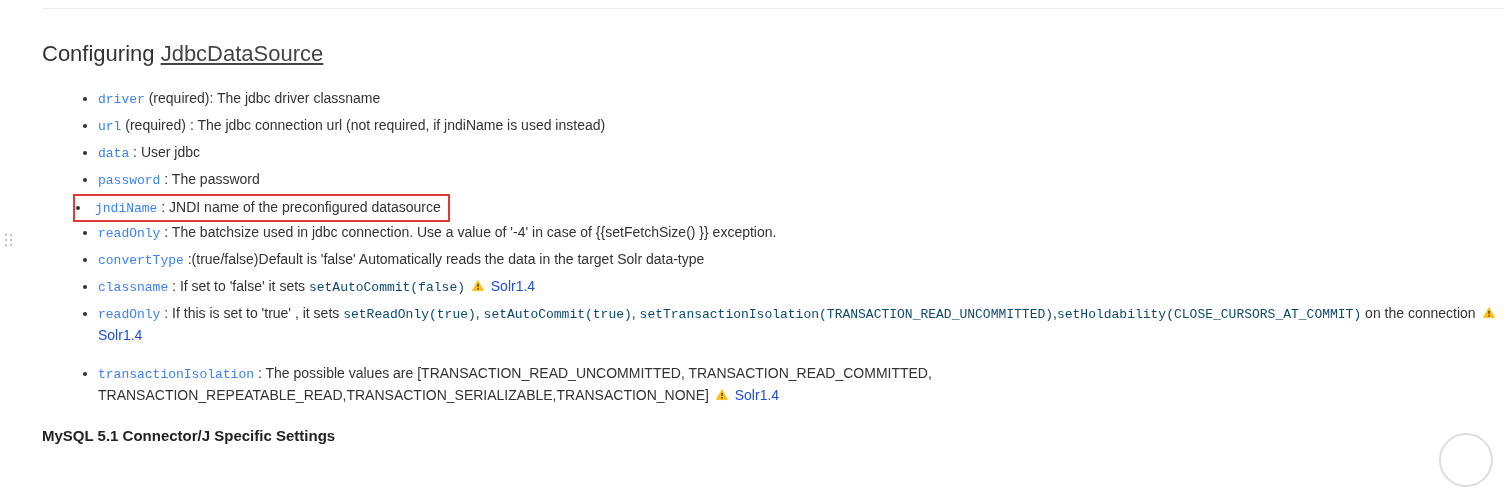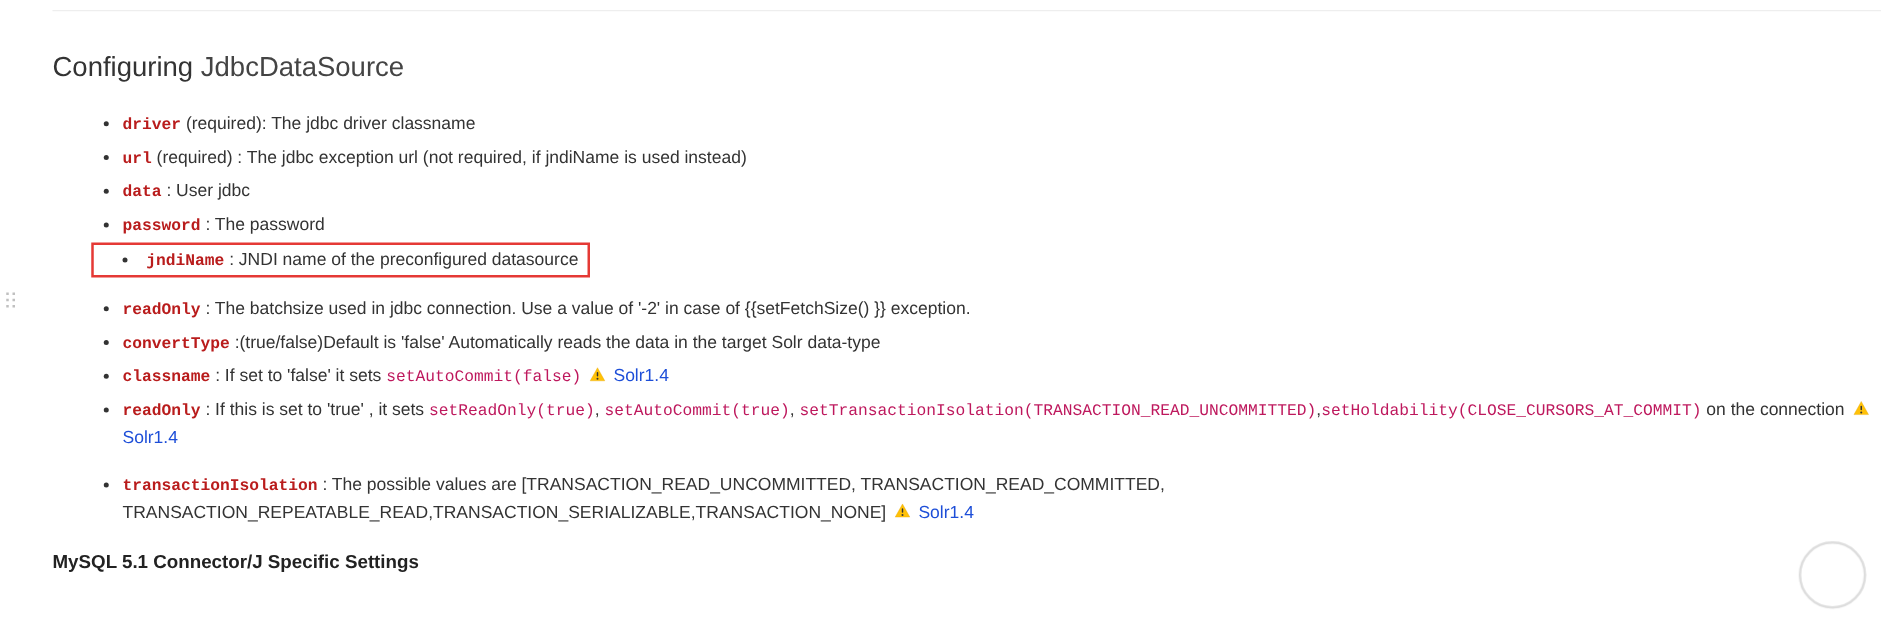--- a/index.html
+++ b/index.html
@@ -31,20 +31,21 @@
       position: relative;
       top: -4px;
     }
     .h2 {
       font-size: 22px;
       font-weight: 400;
       color: #333;
       margin-bottom: 18px;
     }
     .h2 .link {
+      text-decoration: underline;
       color: #444;
       font-weight: 400;
     }
     .intro {
       font-size: 14px;
       color: #333;
       margin-bottom: 14px;
     }
     ul.attrs {
       list-style-type: disc;
@@ -54,36 +55,35 @@
     ul.attrs > li {
       margin-bottom: 5px;
       font-size: 14px;
       color: #333;
       line-height: 1.55;
     }
     ul.attrs > li.highlighted {
       outline: 2px solid #e53935;
       outline-offset: 1px;
       margin-left: -22px;
-      padding-left: 22px;
       padding-right: 6px;
       list-style-position: inside;
       width: fit-content;
-      margin-bottom: 17px;
+      margin-bottom: 3px;
     }
     code, .code {
       font-family: "SFMono-Regular", Consolas, "Liberation Mono", Menlo, monospace;
       font-size: 13px;
-      color: #be185d;
+      color: #0c4a6e;
     }
     .bcode {
       font-family: "SFMono-Regular", Consolas, "Liberation Mono", Menlo, monospace;
       font-size: 13px;
-      font-weight: 700;
-      color: #b91c1c;
+      font-weight: 400;
+      color: #3b82f6;
     }
     a.link {
       color: #1d4ed8;
       text-decoration: none;
     }
     .warn-icon {
       display: inline-block;
       vertical-align: -2px;
       width: 14px;
       height: 14px;
@@ -144,25 +144,25 @@
 
   <hr class="hr-top">
 
   <h2 class="h2">
     <span>Configuring </span><a href="#" class="link">JdbcDataSource</a>
   </h2>
 
 
   <ul class="attrs" id="attrs-list">
       <li><span class="bcode">driver</span><span> (required): The jdbc driver classname</span></li>
-      <li><span class="bcode">url</span><span> (required) : The jdbc exception url (not required, if jndiName is used instead)</span></li>
+      <li><span class="bcode">url</span><span> (required) : The jdbc connection url (not required, if jndiName is used instead)</span></li>
       <li><span class="bcode">data</span><span> : User jdbc</span></li>
       <li><span class="bcode">password</span><span> : The password</span></li>
       <li class="highlighted"><span class="bcode">jndiName</span><span> : JNDI name of the preconfigured datasource</span></li>
-      <li><span class="bcode">readOnly</span><span> : The batchsize used in jdbc connection. Use a value of '-2' in case of {{setFetchSize() }} exception.</span></li>
+      <li><span class="bcode">readOnly</span><span> : The batchsize used in jdbc connection. Use a value of '-4' in case of {{setFetchSize() }} exception.</span></li>
       <li><span class="bcode">convertType</span><span> :(true/false)Default is 'false' Automatically reads the data in the target Solr data-type</span></li>
       <li><span class="bcode">classname</span><span> : If set to 'false' it sets </span><span class="code">setAutoCommit(false)</span> <svg class="warn-icon">
           <use href="#warn-sym"></use>
         </svg> <a href="#" class="link">Solr1.4</a></li>
       <li><span class="bcode">readOnly</span><span> : If this is set to 'true' , it sets </span><span class="code">setReadOnly(true)</span><span>, </span><span class="code">setAutoCommit(true)</span><span>, </span><span class="code">setTransactionIsolation(TRANSACTION_READ_UNCOMMITTED)</span><span>,</span><span class="code">setHoldability(CLOSE_CURSORS_AT_COMMIT)</span><span> on the connection </span> <svg class="warn-icon">
           <use href="#warn-sym"></use>
         </svg> <a href="#" class="link">Solr1.4</a></li>
     </ul>
   <div class="spacer-after"></div>
   <ul class="attrs" id="attrs2-list">

